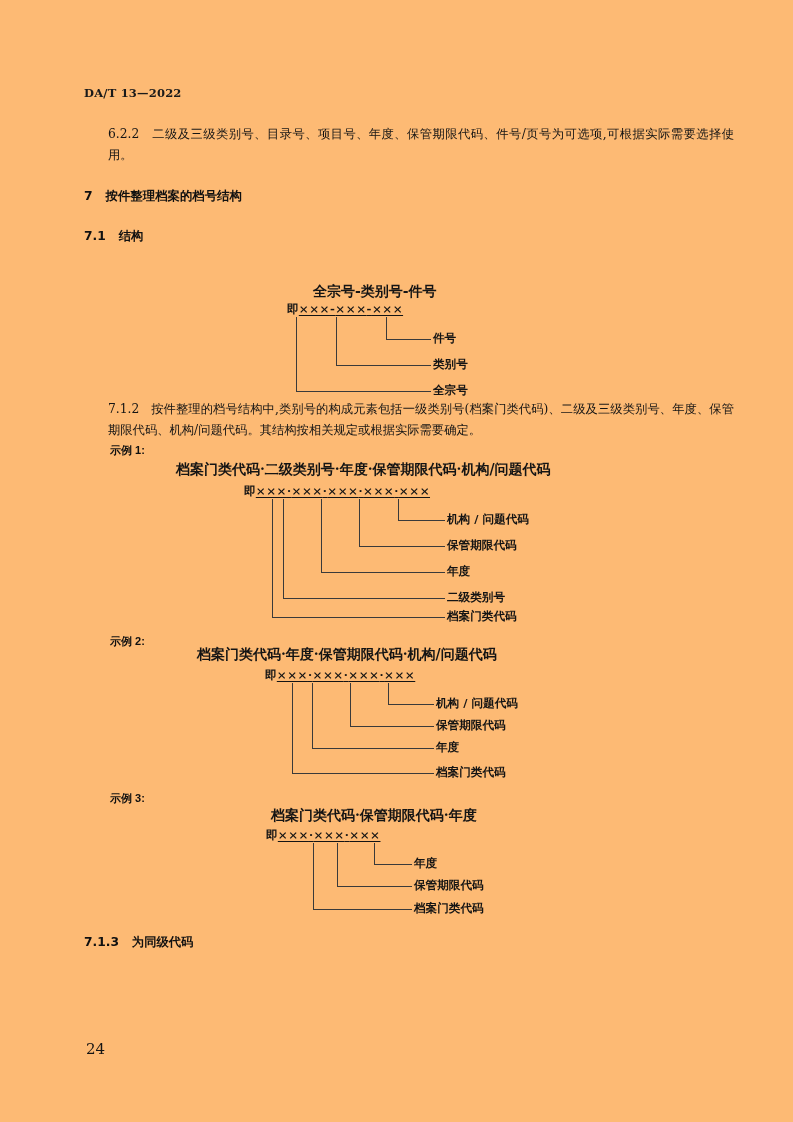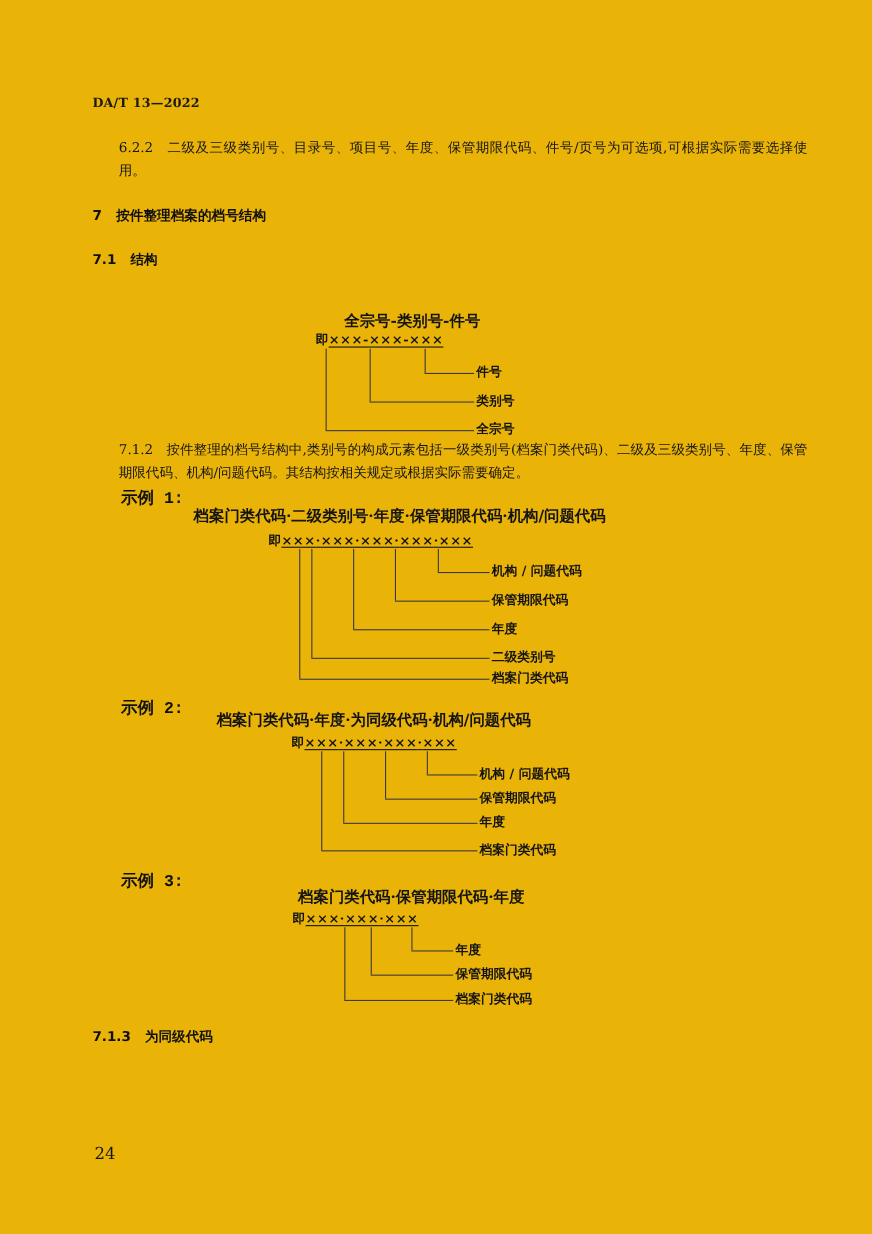--- a/index.html
+++ b/index.html
@@ -13,21 +13,21 @@
     position: relative;
     font-family: "DejaVu Serif", "Liberation Serif", serif;
     color: #1a1a1a;
     overflow: hidden;
   }
   .page {
     position: absolute;
     left: 0; top: 0;
     width: 793px;
     height: 1122px;
-    background: #eab308;
+    background: #fdba74;
   }
   
   .std-header {
     position: absolute;
     left: 84px;
     top: 86px;
     font-size: 11.5px;
     letter-spacing: .2px;
     white-space: nowrap;
   }
@@ -59,25 +59,25 @@
   .subheading {
     position: absolute;
     font-size: 12.3px;
     font-weight: 700;
     white-space: nowrap;
     color: #101010;
     font-family: "DejaVu Sans", "Liberation Sans", sans-serif;
   }
   .example-label {
     position: absolute;
-    font-size: 15px;
+    font-size: 11px;
     font-weight: 700;
     white-space: nowrap;
     color: #101010;
-    font-family: Liberation Mono, monospace;
+    font-family: Liberation Sans, sans-serif;
   }
   .formula-title {
     position: absolute;
     font-size: 14px;
     white-space: nowrap;
     font-weight: 600;
     color: #141414;
   }
   .formula-line {
     position: absolute;
@@ -192,21 +192,21 @@
     <div class="leader-label" style="left:447px; top:590px;">二级类别号</div>
 
     <div class="vline" style="left:272px; top:499px; height:118px;"></div>
     <div class="hline" style="left:272px; top:617px; width:173px;"></div>
     <div class="leader-label" style="left:447px; top:609px;">档案门类代码</div>
   </div>
 
   <div class="diagram">
     <div class="example-label" style="left:110px; top:634px;">示例 2:</div>
 
-    <div class="formula-title" style="left:197px; top:646px;">档案门类代码·年度·为同级代码·机构/问题代码</div>
+    <div class="formula-title" style="left:197px; top:646px;">档案门类代码·年度·保管期限代码·机构/问题代码</div>
 
     <div class="formula-line" style="left:265px; top:668px;">
       <span>即</span><span class="grp">×××</span><span class="grp">·</span><span class="grp">×××</span><span class="grp">·</span><span class="grp">×××</span><span class="grp">·</span><span class="grp">×××</span>
     </div>
 
     <div class="vline" style="left:388px; top:683px; height:21px;"></div>
     <div class="hline" style="left:388px; top:704px; width:46px;"></div>
     <div class="leader-label" style="left:436px; top:696px;">机构 / 问题代码</div>
 
     <div class="vline" style="left:350px; top:683px; height:43px;"></div>

